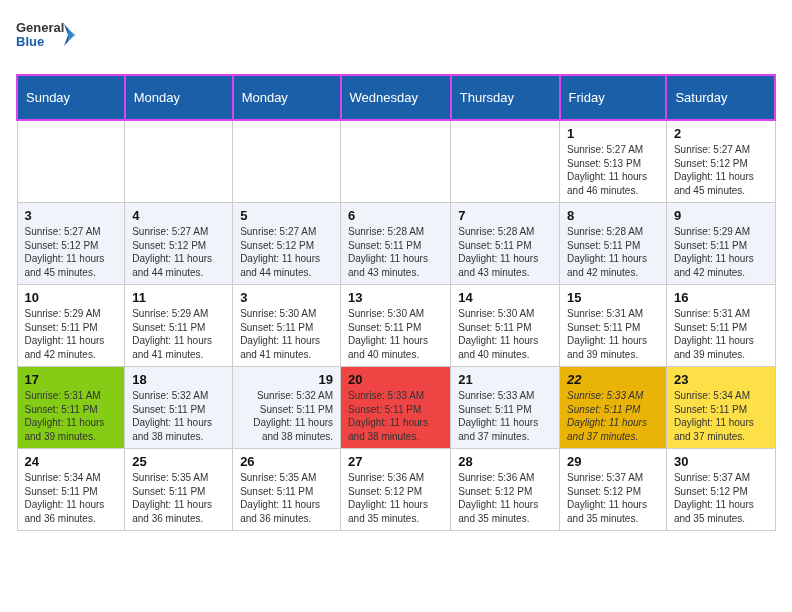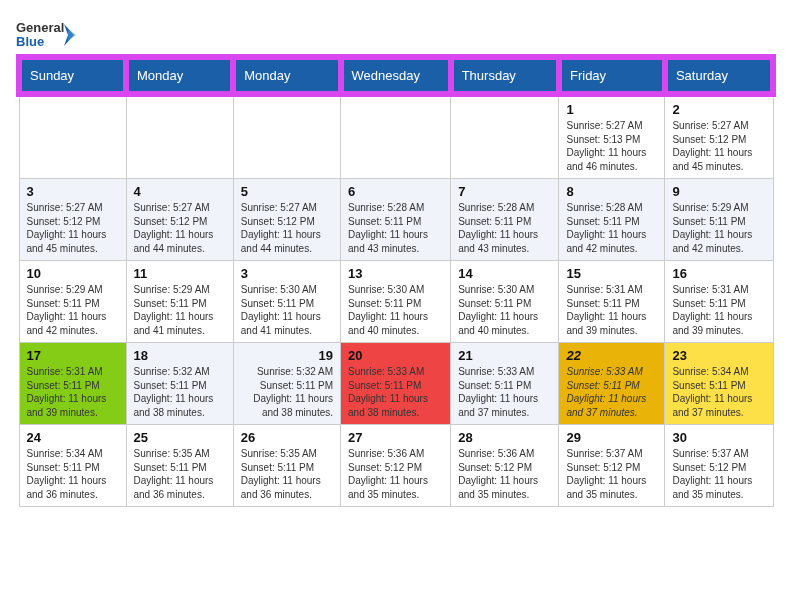--- a/index.html
+++ b/index.html
@@ -7,21 +7,21 @@
       font-family: Arial, sans-serif;
       background: #fff;
       width: 792px;
       min-height: 612px;
       padding: 16px;
     }
     .header-area {
       display: flex;
       justify-content: space-between;
       align-items: flex-start;
-      margin-bottom: 0;
+      margin-bottom: 20px;
     }
     .logo {
       display: flex;
       align-items: center;
       gap: 4px;
     }
     .title-area {
       text-align: right;
     }
     .month-title {
@@ -36,24 +36,24 @@
     }
     .calendar {
       width: 100%;
       border-collapse: collapse;
       font-size: 11px;
     }
     .calendar th {
       background: #1a5fa8;
       color: #fff;
       text-align: left;
-      padding: 8px 8px;
+      padding: 14px 8px;
       font-size: 13px;
       font-weight: normal;
-      border: 6px solid #d946ef;
+      border: 2px solid #d946ef;
     }
     .calendar td {
       border: 1px solid #ccc;
       padding: 5px 7px;
       vertical-align: top;
       min-height: 80px;
       height: 82px;
       width: 113px;
       background: #fff;
     }

